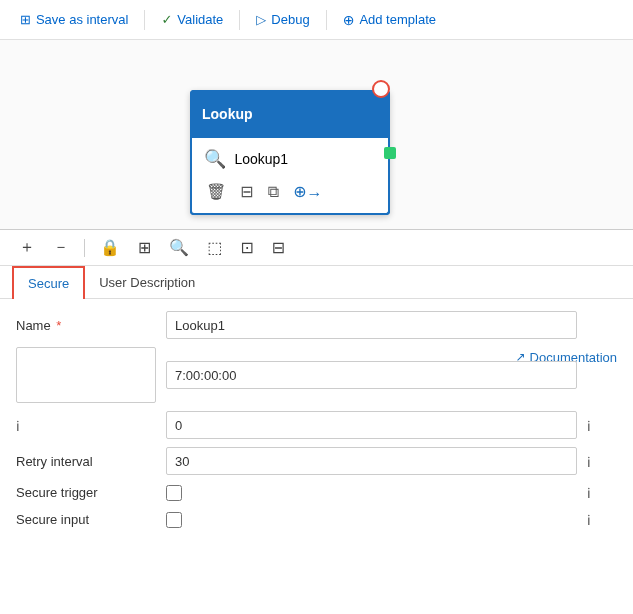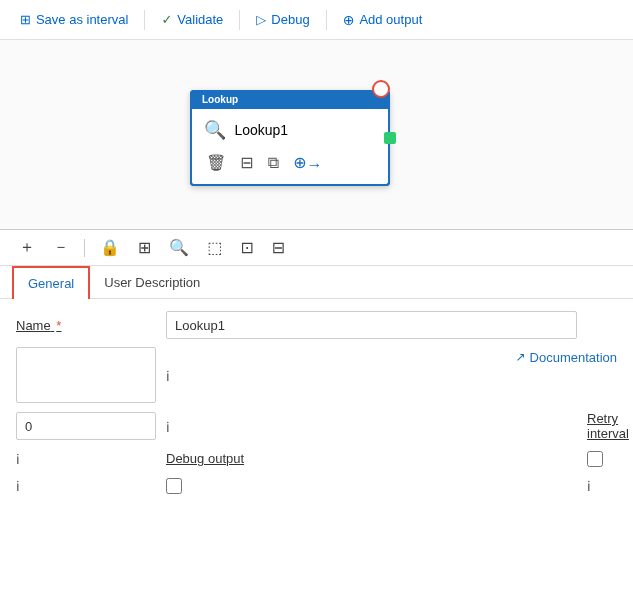--- a/index.html
+++ b/index.html
@@ -47,22 +47,22 @@
     }
     .node-box {
       background: #1a6fbe;
       border-radius: 4px;
       min-width: 200px;
       box-shadow: 0 2px 6px rgba(0,0,0,0.2);
     }
     .node-header {
       background: #1a6fbe;
       color: #fff;
-      padding: 4px 12px;
-      font-size: 10px;
+      padding: 16px 12px;
+      font-size: 14px;
       font-weight: 600;
       border-radius: 4px 4px 0 0;
     }
     .node-body {
       background: #fff;
       border: 2px solid #1a6fbe;
       border-top: none;
       border-radius: 0 0 4px 4px;
       padding: 10px 12px;
     }
@@ -140,21 +140,20 @@
       padding: 12px 16px;
       display: grid;
       grid-template-columns: 140px 1fr 30px;
       gap: 8px 10px;
       align-items: center;
     }
     .field-label {
       font-size: 13px;
       color: #333;
       text-align: left;
-      text-decoration: underline;
     }
     .field-label .required { color: #e74c3c; margin-left: 2px; }
     .field-input {
       border: 1px solid #ccc;
       border-radius: 2px;
       padding: 4px 8px;
       font-size: 13px;
       color: #333;
       background: #fff;
       width: 100%;
@@ -202,21 +201,21 @@
     <span>Validate</span>
   </button>
   <div class="toolbar-divider"></div>
   <button class="toolbar-btn">
     <span style="color:#1a6fbe;">▷</span>
     <span>Debug</span>
   </button>
   <div class="toolbar-divider"></div>
   <button class="toolbar-btn">
     <span style="font-size:14px;">⊕</span>
-    <span>Add output</span>
+    <span>Add template</span>
   </button>
 </div>
 
 <div class="canvas-area">
   <div class="canvas-area-inner">
     <div class="node-container">
       <div class="node-circle"></div>
       <div class="node-box">
         <div class="node-header">
           <span>Lookup</span>
@@ -246,21 +245,21 @@
   <button class="canvas-tool-btn" title="Lock">🔒</button>
   <button class="canvas-tool-btn" title="QR">⊞</button>
   <button class="canvas-tool-btn" title="Search">🔍</button>
   <button class="canvas-tool-btn" title="Select">⬚</button>
   <button class="canvas-tool-btn" title="Fit">⊡</button>
   <button class="canvas-tool-btn" title="Grid">⊟</button>
 </div>
 
 <div class="tabs">
   <button class="tab active">
-    <span>General</span>
+    <span>Secure</span>
   </button>
   <button class="tab">
     <span>User Description</span>
   </button>
 </div>
 
 <div class="form-panel">
 
   <label class="field-label">
     <span>Name</span>
@@ -269,35 +268,40 @@
   <input class="field-input" type="text" value="Lookup1" style="">
   <div class="doc-area" style="grid-row:1/3;">
     <a class="doc-link">
       <span style="font-size:12px;">↗</span>
       <span>Documentation</span>
     </a>
   </div>
 
   <textarea class="field-textarea" style=""></textarea>
 
+  <input class="field-input" type="text" value="7:00:00:00" style="">
   <span class="info-icon" title="Info">ℹ</span>
 
   <input class="field-input" type="text" value="0" style="">
   <span class="info-icon" title="Info">ℹ</span>
 
   <label class="field-label">
     <span>Retry interval</span>
   </label>
+  <input class="field-input" type="text" value="30" style="">
   <span class="info-icon" title="Info">ℹ</span>
 
   <label class="field-label">
-    <span>Debug output</span>
+    <span>Secure trigger</span>
   </label>
   <div style="display:flex;align-items:center;gap:6px;">
     <input type="checkbox" class="field-checkbox" style="">
   </div>
   <span class="info-icon" title="Info">ℹ</span>
 
+  <label class="field-label">
+    <span>Secure input</span>
+  </label>
   <div style="display:flex;align-items:center;gap:6px;">
     <input type="checkbox" class="field-checkbox" style="">
   </div>
   <span class="info-icon" title="Info">ℹ</span>
 </div>
 
 </body></html>

